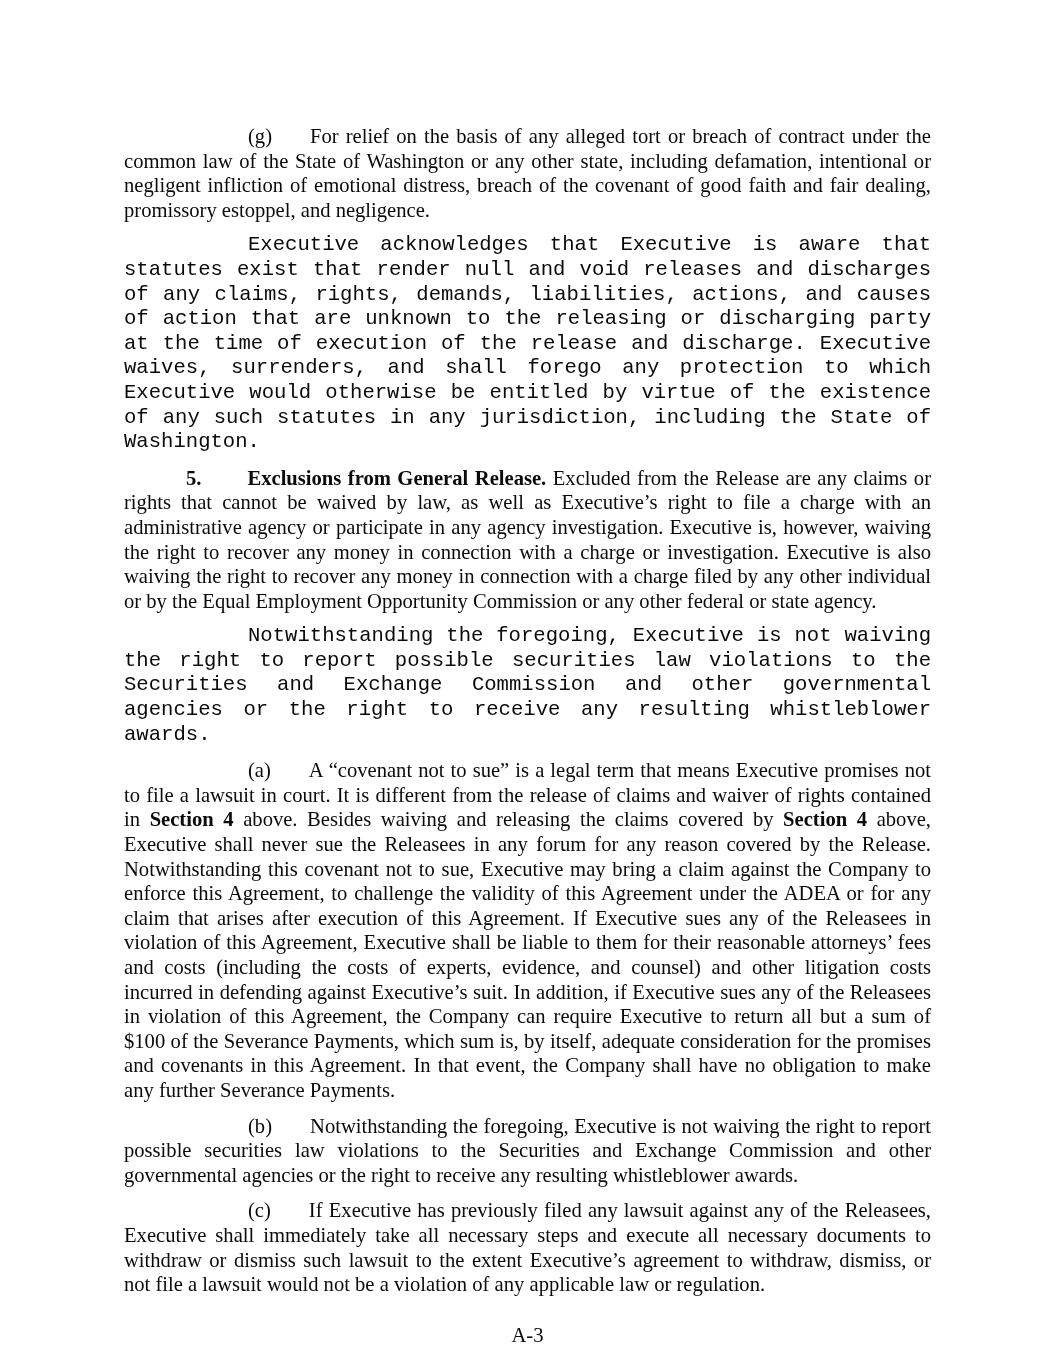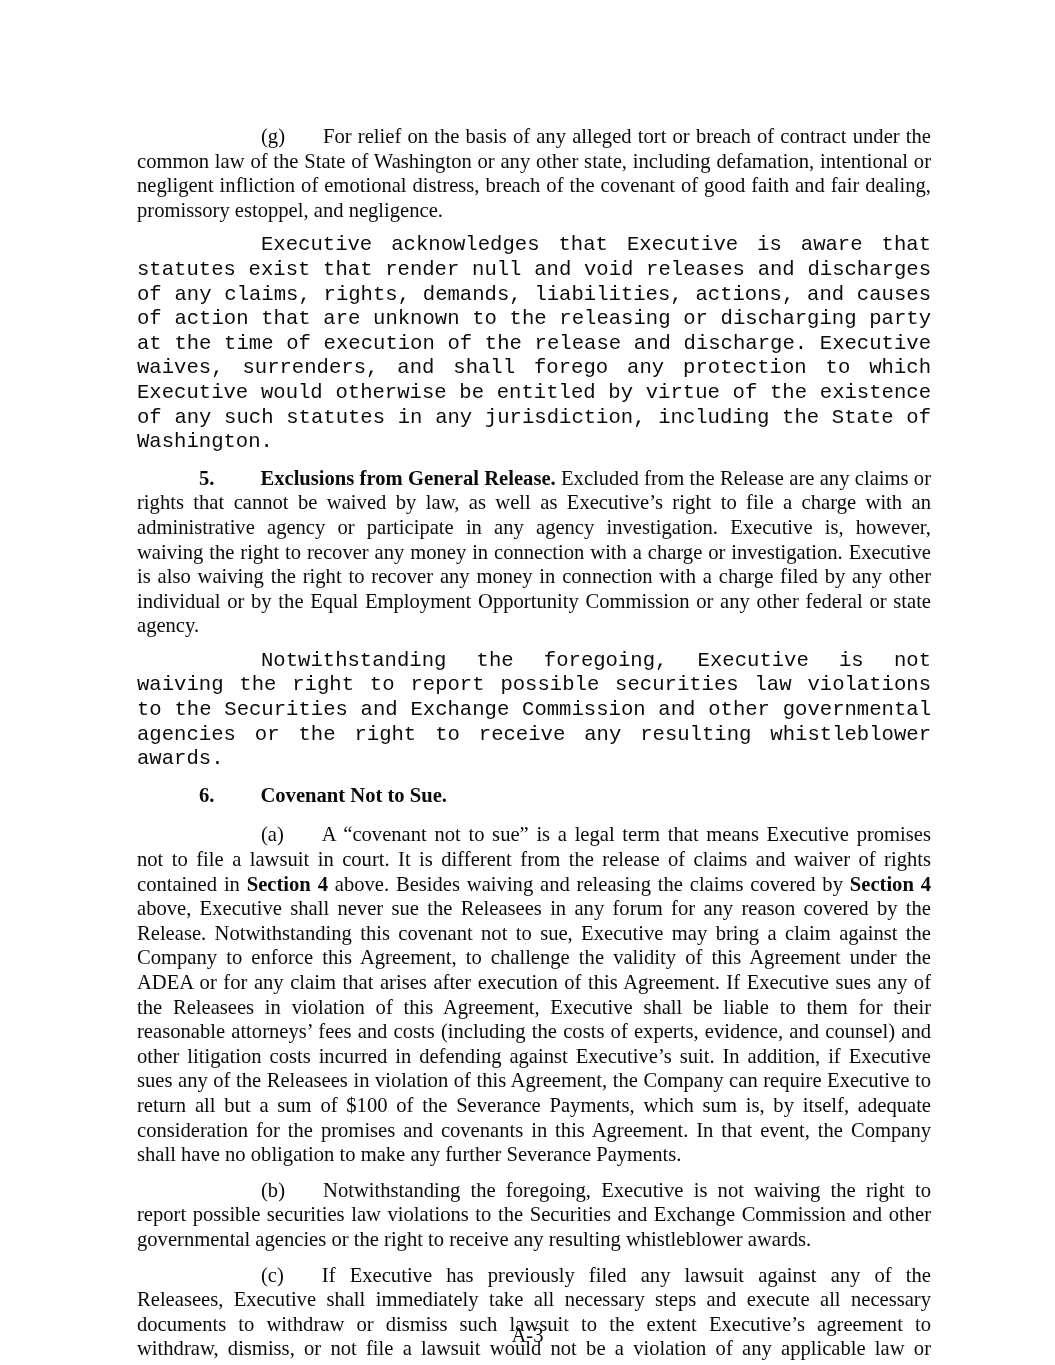--- a/index.html
+++ b/index.html
@@ -15,21 +15,21 @@
     line-height: 24.6px;
     overflow: hidden;
   }
   .content {
     position: absolute;
     top: 124px;
     left: 124px;
     width: 807px;
   }
   .para {
-    margin: 0 0 11px 13px;
+    margin: 0 0 11px 0;
     text-align: justify;
   }
   .para.letter { text-indent: 124px; }
   .para.plain  { text-indent: 124px; font-family: Liberation Mono, monospace; }
   .para.section { text-indent: 62px; }
   .para.heading { margin-bottom: 15px; text-align: left; }
   .tab { display: inline-block; }
   .letter .tab { width: 38px; }
   .section .tab { width: 46px; }
   .seg-bold { font-weight: bold; }
@@ -43,19 +43,18 @@
 </style>
 </head>
 <body>
 
 <div class="page">
   <div class="content">
     <p class="para letter"><span>(g)</span><span class="tab"></span><span>For relief on the basis of any alleged tort or breach of contract under the common law of the State of Washington or any other state, including defamation, intentional or negligent infliction of emotional distress, breach of the covenant of good faith and fair dealing, promissory estoppel, and negligence.</span></p>
     <p class="para plain"><span>Executive acknowledges that Executive is aware that statutes exist that render null and void releases and discharges of any claims, rights, demands, liabilities, actions, and causes of action that are unknown to the releasing or discharging party at the time of execution of the release and discharge.  Executive waives, surrenders, and shall forego any protection to which Executive would otherwise be entitled by virtue of the existence of any such statutes in any jurisdiction, including the State of Washington.</span></p>
     <p class="para section"><span class="seg-bold">5.</span><span class="tab"></span><span class="seg-bold">Exclusions from General Release.</span><span>  Excluded from the Release are any claims or rights that cannot be waived by law, as well as Executive’s right to file a charge with an administrative agency or participate in any agency investigation.  Executive is, however, waiving the right to recover any money in connection with a charge or investigation.  Executive is also waiving the right to recover any money in connection with a charge filed by any other individual or by the Equal Employment Opportunity Commission or any other federal or state agency.</span></p>
     <p class="para plain"><span>Notwithstanding the foregoing, Executive is not waiving the right to report possible securities law violations to the Securities and Exchange Commission and other governmental agencies or the right to receive any resulting whistleblower awards.</span></p>
-    <p class="para section heading"><span class="seg-bold">6.</span><span class="tab"></span><span class="seg-bold">Covenant Not to Sue.</span></p>
     <p class="para letter"><span>(a)</span><span class="tab"></span><span>A “covenant not to sue” is a legal term that means Executive promises not to file a lawsuit in court.  It is different from the release of claims and waiver of rights contained in </span><span class="seg-bold">Section 4</span><span> above.  Besides waiving and releasing the claims covered by </span><span class="seg-bold">Section 4</span><span> above, Executive shall never sue the Releasees in any forum for any reason covered by the Release.  Notwithstanding this covenant not to sue, Executive may bring a claim against the Company to enforce this Agreement, to challenge the validity of this Agreement under the ADEA or for any claim that arises after execution of this Agreement.  If Executive sues any of the Releasees in violation of this Agreement, Executive shall be liable to them for their reasonable attorneys’ fees and costs (including the costs of experts, evidence, and counsel) and other litigation costs incurred in defending against Executive’s suit.  In addition, if Executive sues any of the Releasees in violation of this Agreement, the Company can require Executive to return all but a sum of $100 of the Severance Payments, which sum is, by itself, adequate consideration for the promises and covenants in this Agreement.  In that event, the Company shall have no obligation to make any further Severance Payments.</span></p>
     <p class="para letter"><span>(b)</span><span class="tab"></span><span>Notwithstanding the foregoing, Executive is not waiving the right to report possible securities law violations to the Securities and Exchange Commission and other governmental agencies or the right to receive any resulting whistleblower awards.</span></p>
     <p class="para letter"><span>(c)</span><span class="tab"></span><span>If Executive has previously filed any lawsuit against any of the Releasees, Executive shall immediately take all necessary steps and execute all necessary documents to withdraw or dismiss such lawsuit to the extent Executive’s agreement to withdraw, dismiss, or not file a lawsuit would not be a violation of any applicable law or regulation.</span></p>
   </div>
   <div class="footer">A-3</div>
 </div>
 
 </body></html>

